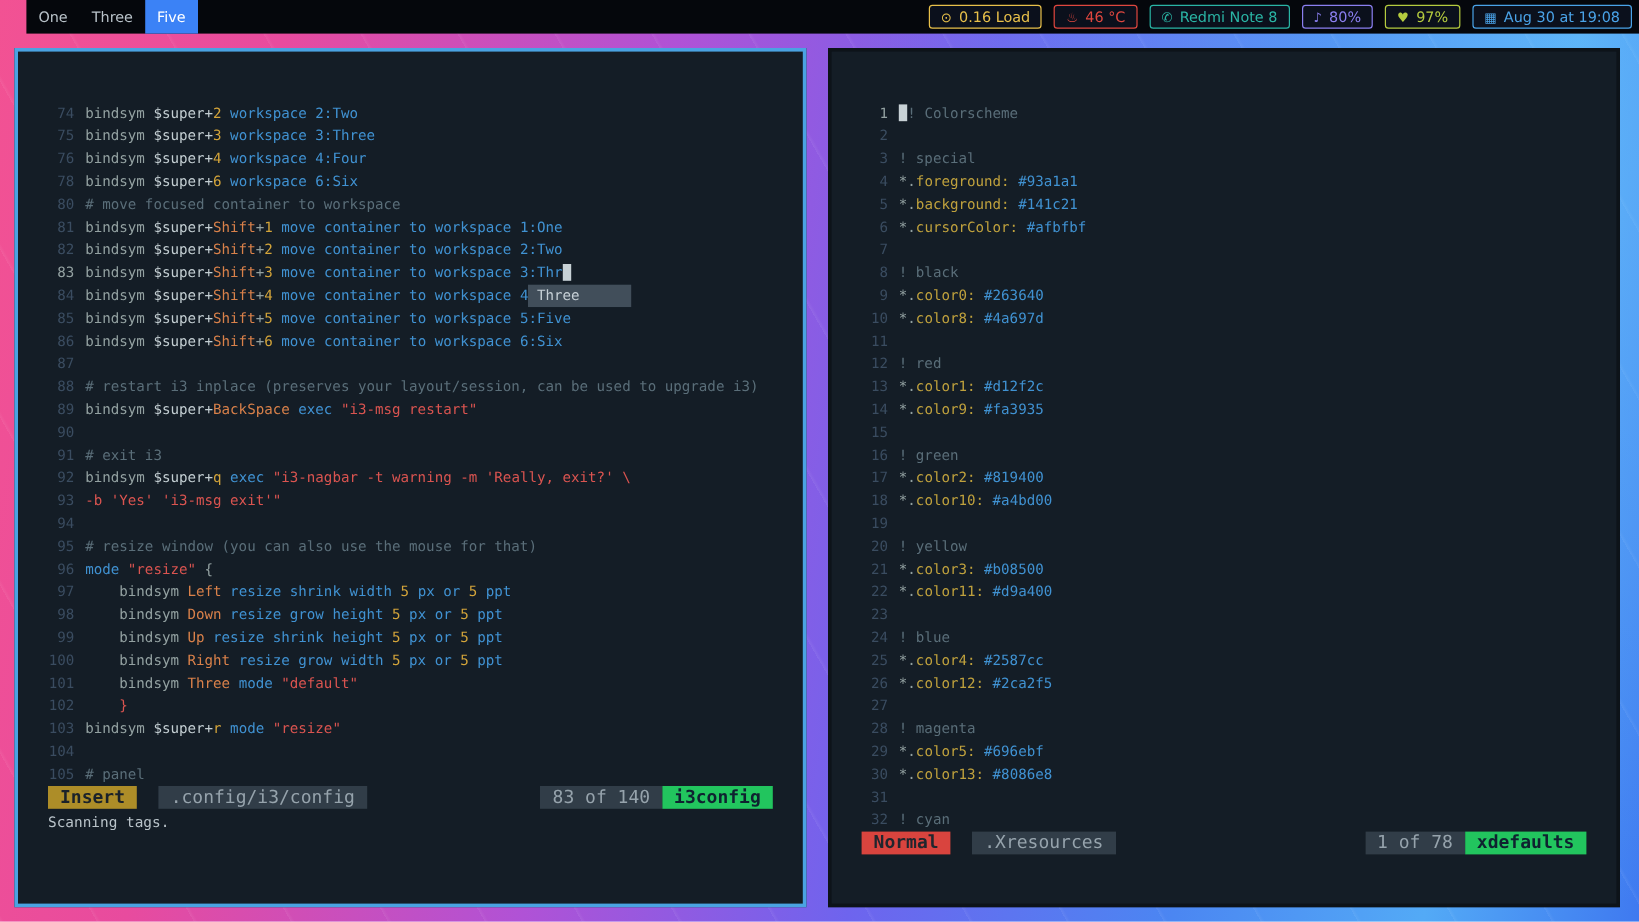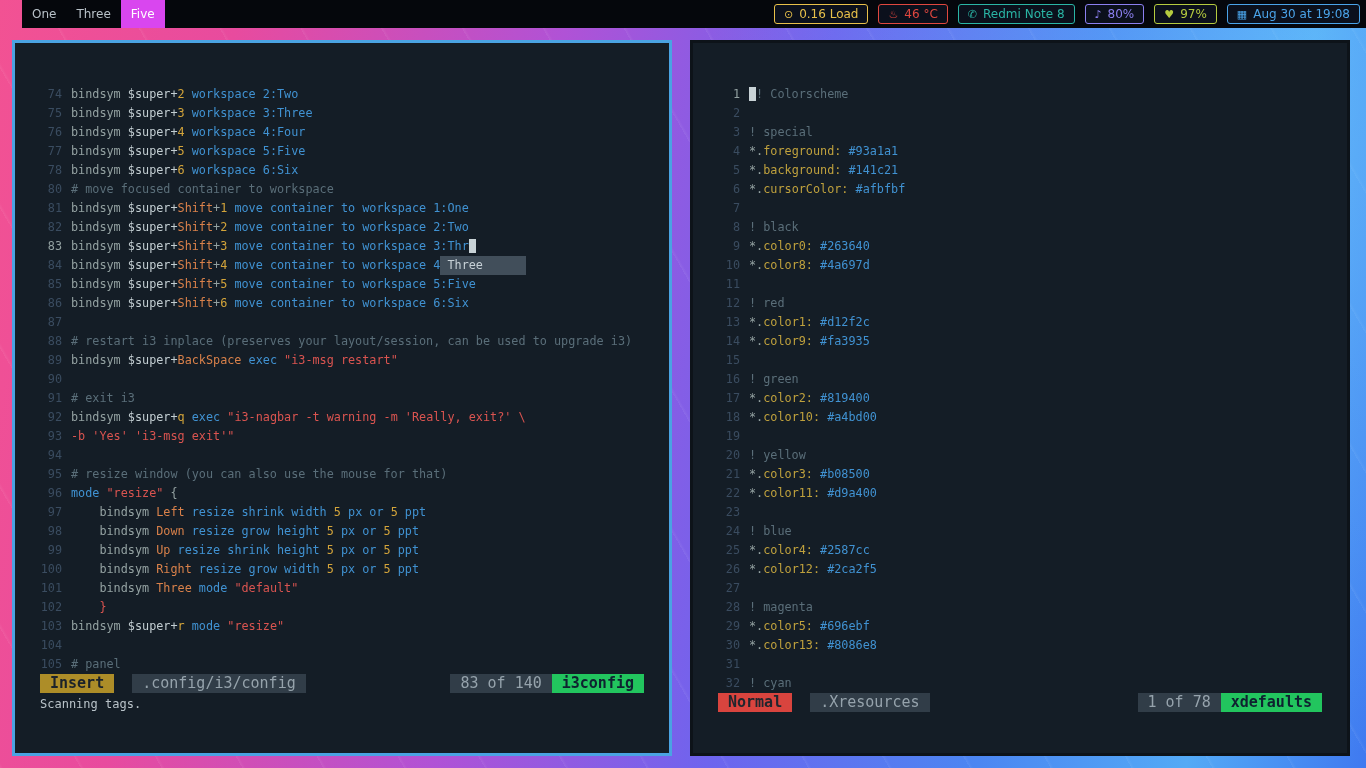--- a/index.html
+++ b/index.html
@@ -13,21 +13,21 @@
       linear-gradient(100deg, #f25293 0%, #e84b9e 16%, #b052d6 38%, #6e64ee 56%, #4b86f2 74%, #53aaf6 88%, #3f79f0 100%);
   }
   
   .topbar {
     position:absolute; top:0; left:0; right:0; height:28px;
     background:#05070c; display:flex; align-items:center;
     font-family:"DejaVu Sans", sans-serif; font-size:12px;margin-left:22px;
   }
   .wslist { display:flex; height:28px; align-items:center; }
   .ws { padding:0 10px; height:28px; line-height:28px; color:#b9c2c9; }
-  .ws.active { background:#d946ef; color:#ffffff; }
+  .ws.active { background:#3b82f6; color:#ffffff; }
   .mods { margin-left:auto; display:flex; gap:10px; align-items:center; padding-right:6px; }
   .mod { display:flex; align-items:center; gap:6px; height:20px; padding:0 9px;
          border:1px solid; border-radius:3px; font-size:12px; background:#0b101c; }
   .mico { font-size:11px; line-height:1; }
   
   .win { position:absolute; top:40px; width:660px; height:716px; background:#141d26; }
   .win.left  { left:12px;  border:3px solid #4aa3e2; }
   .win.right { left:690px; border:3px solid #0d1319; }
   .term { width:100%; height:100%; padding:42px 25px 0 25px; display:flex; flex-direction:column; }
   .codearea { flex:0 0 auto; }
@@ -93,21 +93,20 @@
       </div>
     </div>
 </div>
 
 <div class="win left">
   <div class="term">
     <div class="codearea">
         <div class="line"><span class="ln">74</span><span class="code"><span class="tk-f">bindsym </span><span class="tk-v">$super+</span><span class="tk-n">2</span><span class="tk-f"> </span><span class="tk-k">workspace 2:Two</span></span></div>
         <div class="line"><span class="ln">75</span><span class="code"><span class="tk-f">bindsym </span><span class="tk-v">$super+</span><span class="tk-n">3</span><span class="tk-f"> </span><span class="tk-k">workspace 3:Three</span></span></div>
         <div class="line"><span class="ln">76</span><span class="code"><span class="tk-f">bindsym </span><span class="tk-v">$super+</span><span class="tk-n">4</span><span class="tk-f"> </span><span class="tk-k">workspace 4:Four</span></span></div>
-        <div class="line"><span class="ln">77</span><span class="code"><span class="tk-f">bindsym </span><span class="tk-v">$super+</span><span class="tk-n">5</span><span class="tk-f"> </span><span class="tk-k">workspace 5:Five</span></span></div>
         <div class="line"><span class="ln">78</span><span class="code"><span class="tk-f">bindsym </span><span class="tk-v">$super+</span><span class="tk-n">6</span><span class="tk-f"> </span><span class="tk-k">workspace 6:Six</span></span></div>
         <div class="line"><span class="ln">80</span><span class="code"><span class="tk-c"># move focused container to workspace</span></span></div>
         <div class="line"><span class="ln">81</span><span class="code"><span class="tk-f">bindsym </span><span class="tk-v">$super+</span><span class="tk-e">Shift</span><span class="tk-f">+</span><span class="tk-n">1</span><span class="tk-f"> </span><span class="tk-k">move container to workspace 1:One</span></span></div>
         <div class="line"><span class="ln">82</span><span class="code"><span class="tk-f">bindsym </span><span class="tk-v">$super+</span><span class="tk-e">Shift</span><span class="tk-f">+</span><span class="tk-n">2</span><span class="tk-f"> </span><span class="tk-k">move container to workspace 2:Two</span></span></div>
         <div class="line"><span class="ln ln-cur">83</span><span class="code"><span class="tk-f">bindsym </span><span class="tk-v">$super+</span><span class="tk-e">Shift</span><span class="tk-f">+</span><span class="tk-n">3</span><span class="tk-f"> </span><span class="tk-k">move container to workspace 3:Thr</span><span class="tk-C"> </span></span></div>
         <div class="line"><span class="ln">84</span><span class="code"><span class="tk-f">bindsym </span><span class="tk-v">$super+</span><span class="tk-e">Shift</span><span class="tk-f">+</span><span class="tk-n">4</span><span class="tk-f"> </span><span class="tk-k">move container to workspace 4</span><span class="tk-P">Three</span></span></div>
         <div class="line"><span class="ln">85</span><span class="code"><span class="tk-f">bindsym </span><span class="tk-v">$super+</span><span class="tk-e">Shift</span><span class="tk-f">+</span><span class="tk-n">5</span><span class="tk-f"> </span><span class="tk-k">move container to workspace 5:Five</span></span></div>
         <div class="line"><span class="ln">86</span><span class="code"><span class="tk-f">bindsym </span><span class="tk-v">$super+</span><span class="tk-e">Shift</span><span class="tk-f">+</span><span class="tk-n">6</span><span class="tk-f"> </span><span class="tk-k">move container to workspace 6:Six</span></span></div>
         <div class="line"><span class="ln">87</span><span class="code"></span></div>
         <div class="line"><span class="ln">88</span><span class="code"><span class="tk-c"># restart i3 inplace (preserves your layout/session, can be used to upgrade i3)</span></span></div>

